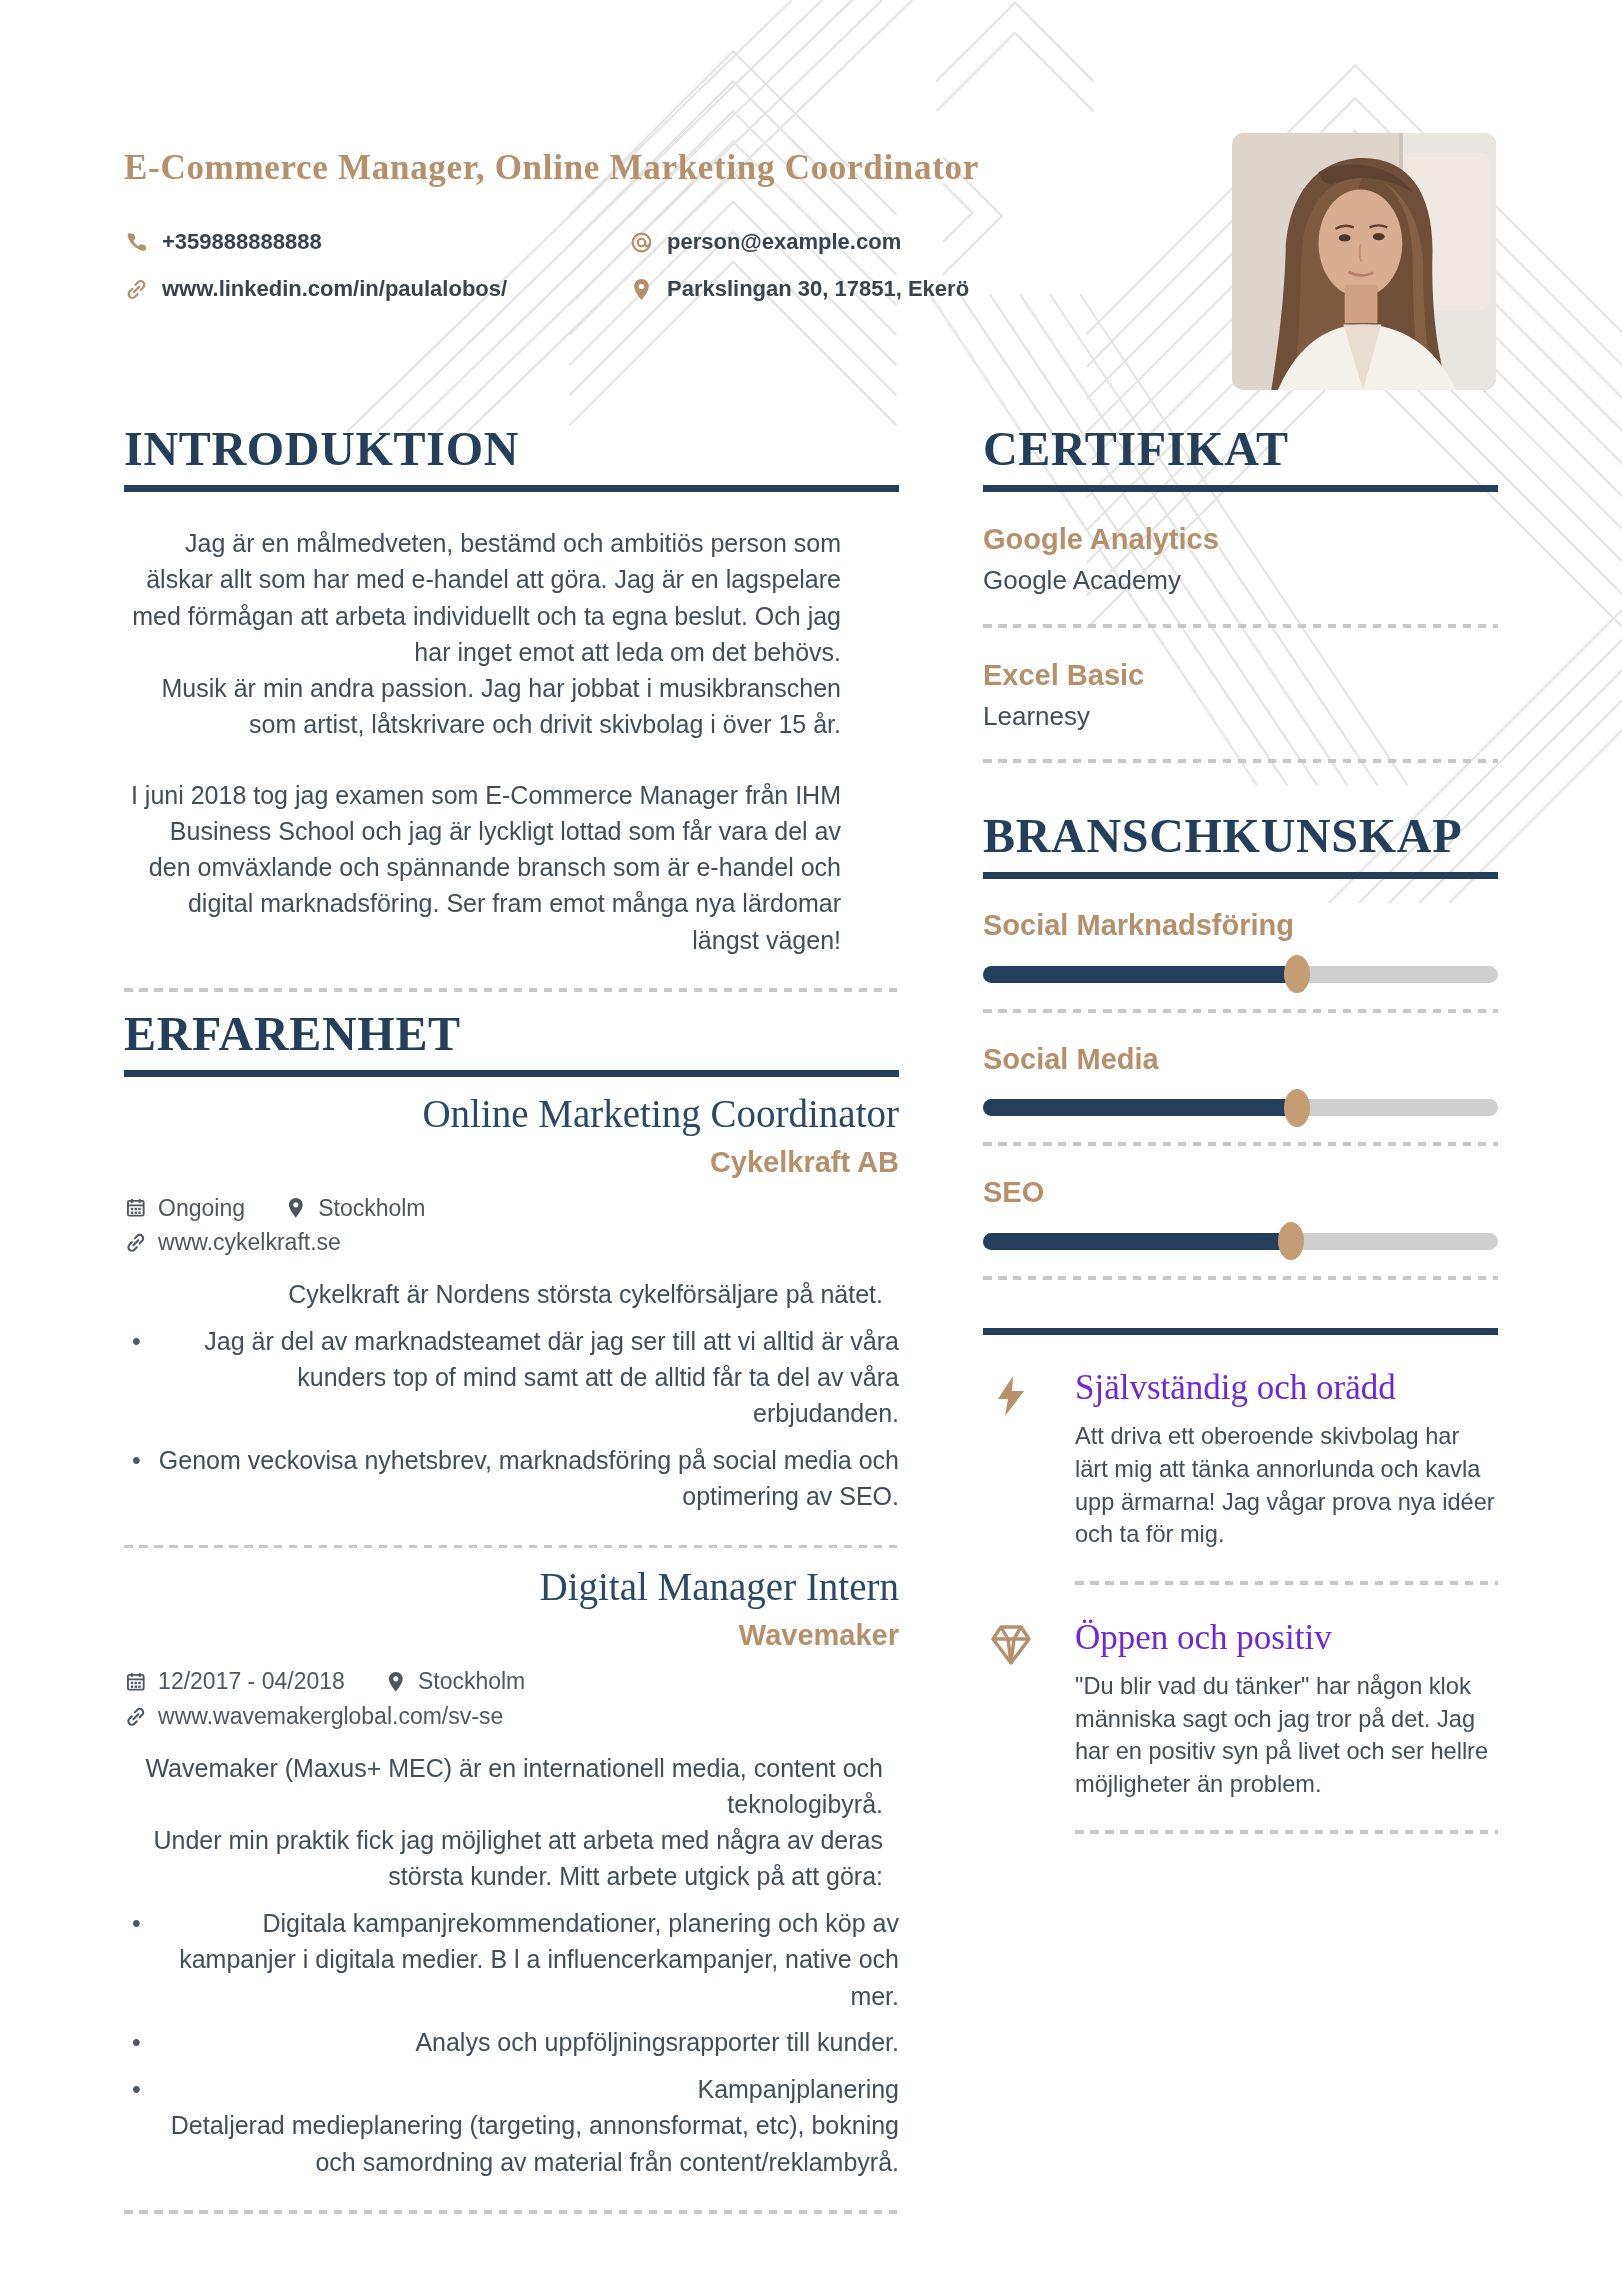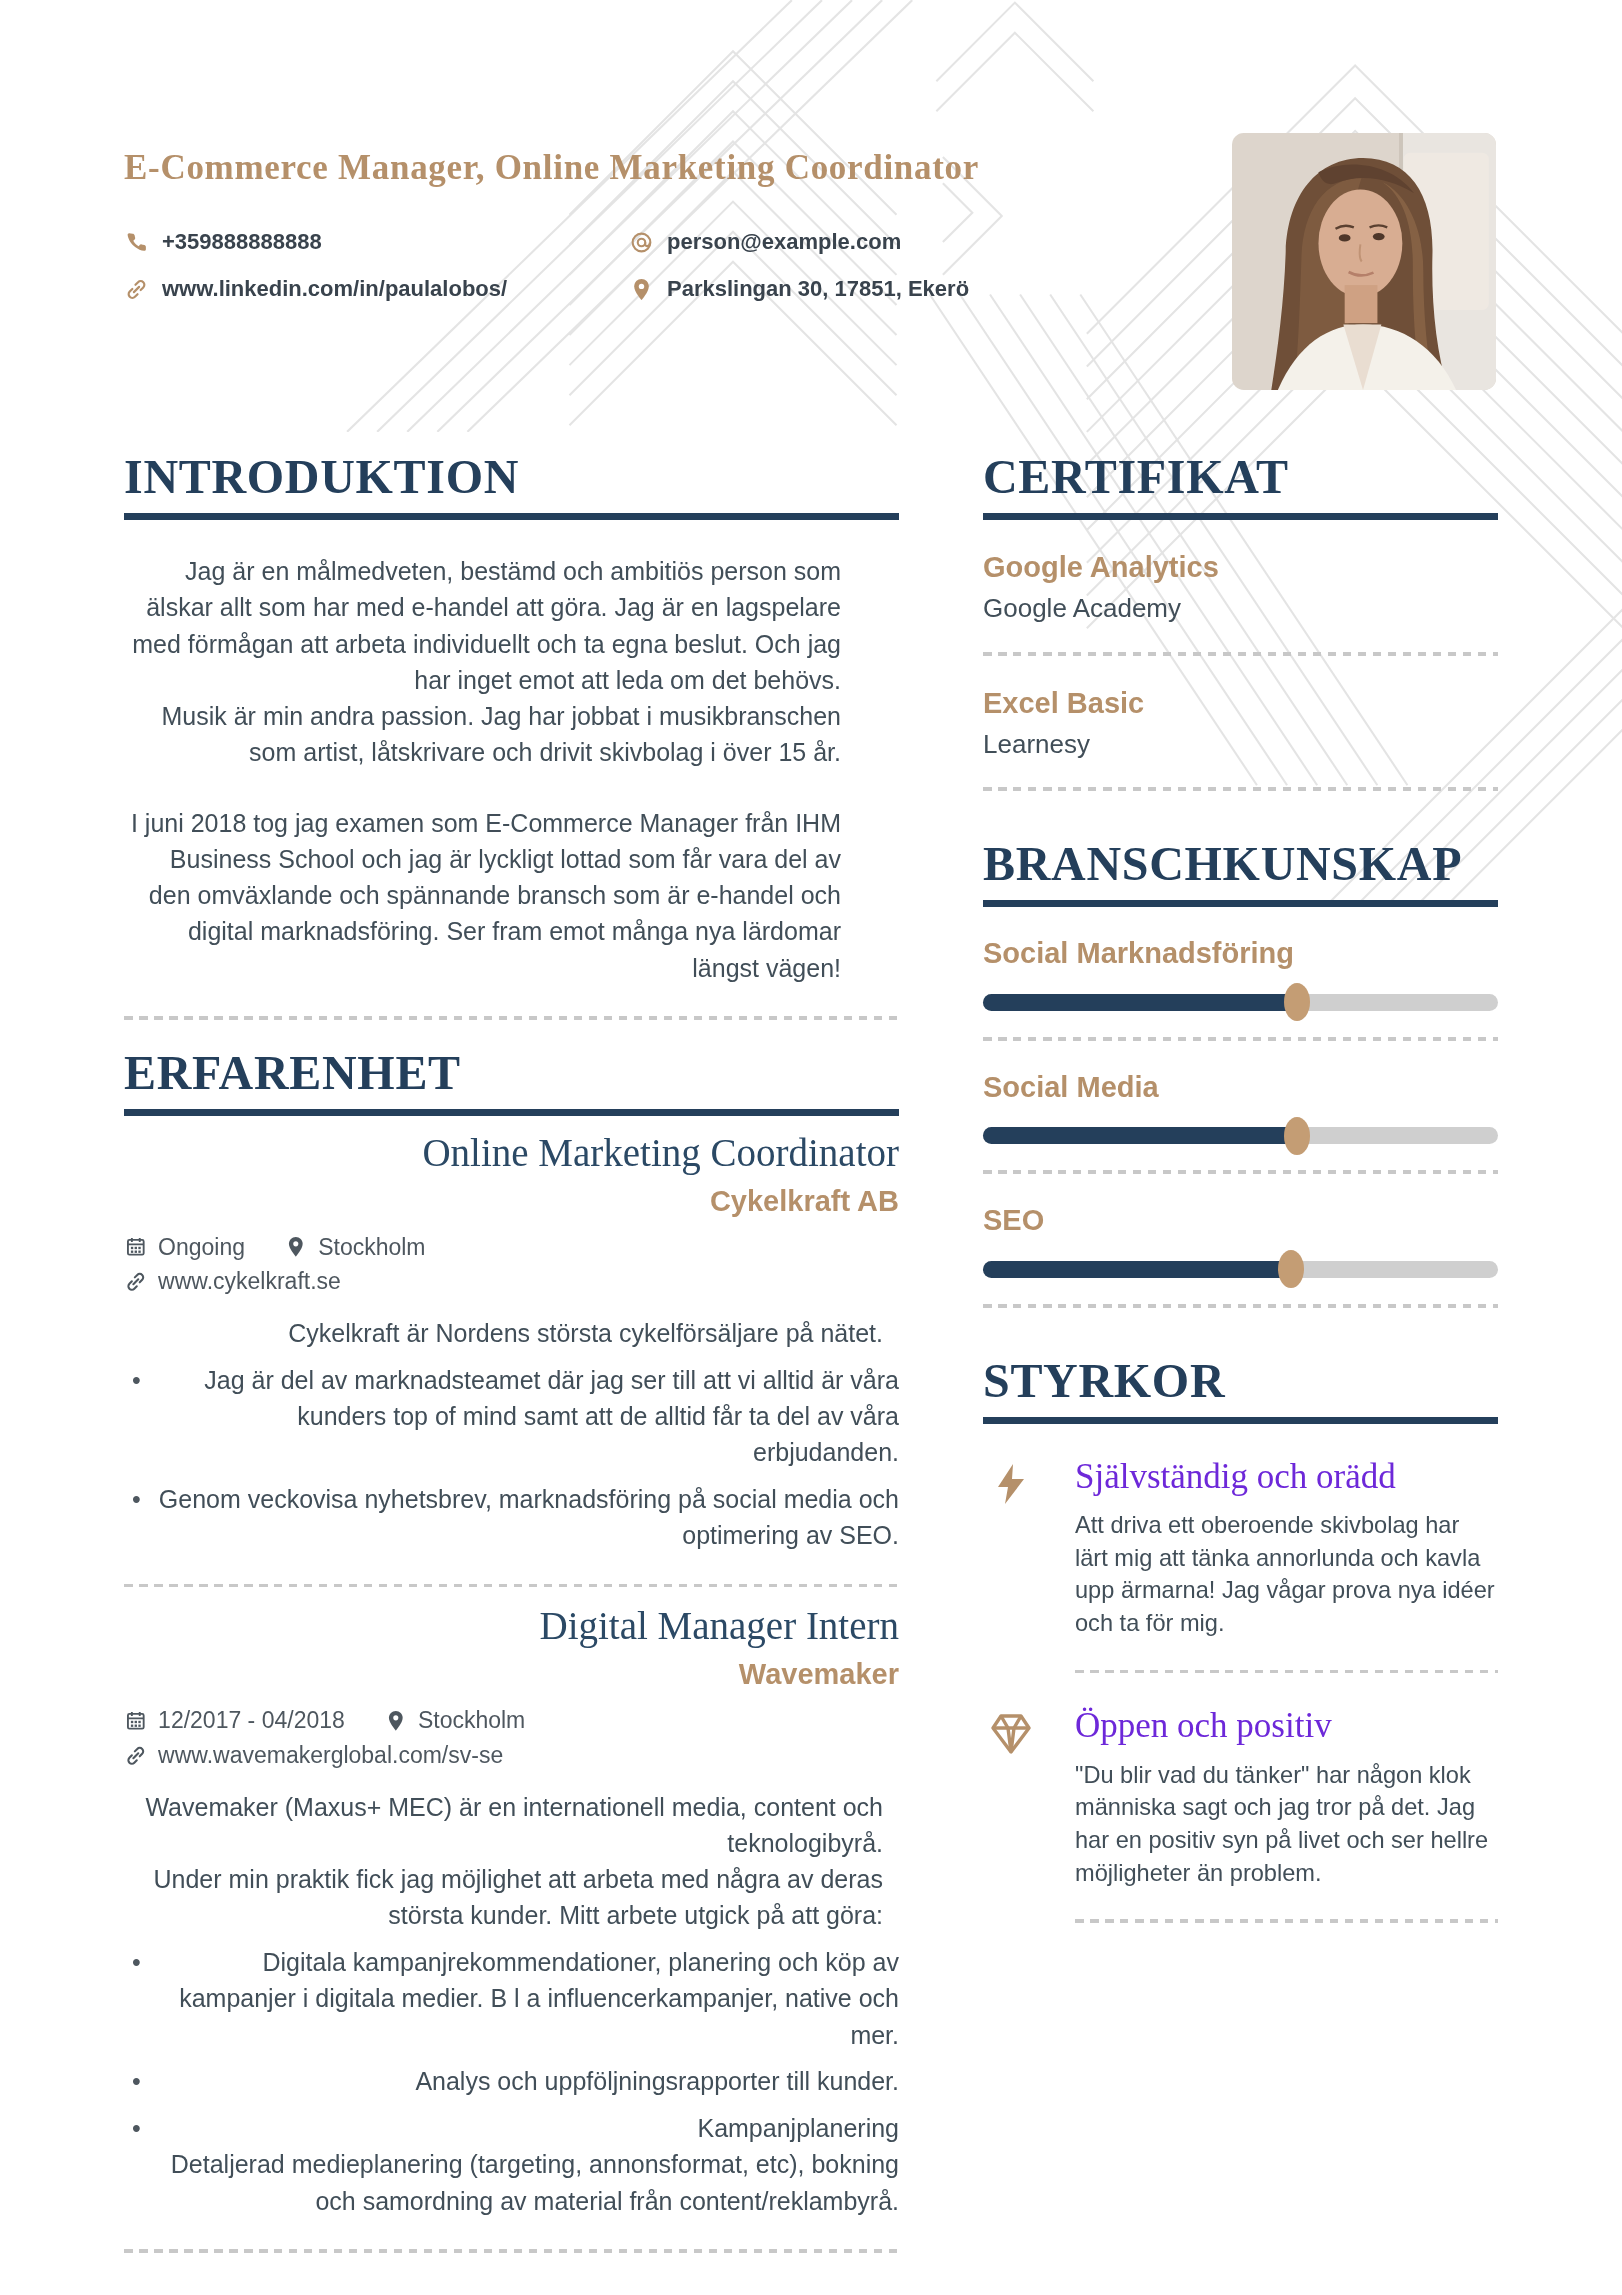--- a/index.html
+++ b/index.html
@@ -41,21 +41,21 @@
     border-radius:11.8px; overflow:hidden; z-index:3;
   }
   .photo svg{display:block; width:100%; height:100%;}
 
   .columns{position:absolute; left:124px; top:424px; z-index:2; display:flex; gap:84px;}
   .col-left{width:775px;}
   .col-right{width:515px;}
 
   .section-title{
     font-family:"Liberation Serif","DejaVu Serif",serif; font-weight:700;
-    font-size:48px; line-height:1.05; color:var(--navy); letter-spacing:0.7px;margin-top:28px;
+    font-size:48px; line-height:1.05; color:var(--navy); letter-spacing:0.7px;
   }
   .rule{height:7.2px; background:var(--navy); margin-top:10.5px;}
 
   .dashed{
     height:3.9px; margin:30px 0 17px 0;
     background:repeating-linear-gradient(90deg, var(--divider) 0 8.5px, transparent 8.5px 15px);
   }
 
   .paragraphs{margin-top:33px;text-align:right;}
   .paragraphs p{
@@ -436,21 +436,20 @@
                   <span class="slider-handle"></span>
                 </div>
               </div>
               <div class="dashed"></div>
             </div>
 
         </div>
       </section>
 
       <section class="sec-gap">
-        <h2 class="section-title">STYRKOR</h2>
         <div class="rule"></div>
         <div>
 
             <div class="strength">
               <span class="s-icon">
                 <svg viewBox="0 0 24 24">
                   <polygon fill="currentColor" points="13,2 5.5,13.5 10.5,13.5 9,22 18.5,9.5 12.5,9.5"></polygon>
                 </svg>
               </span>
 

